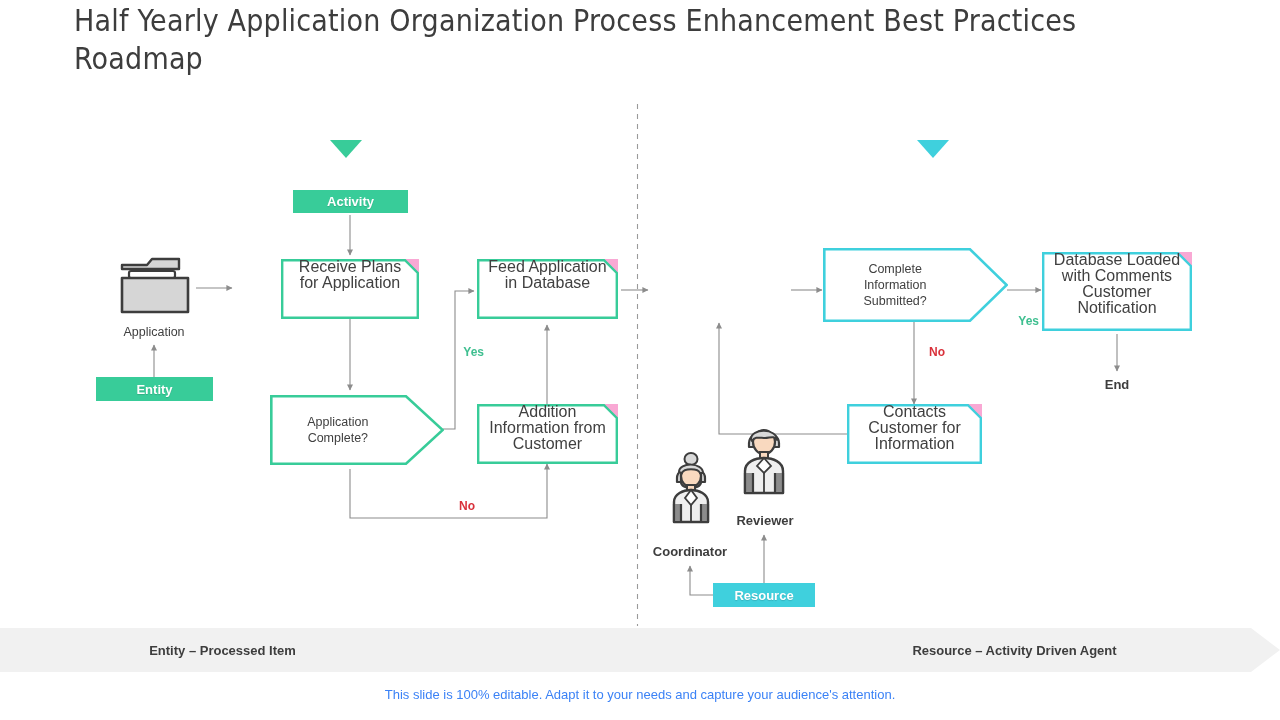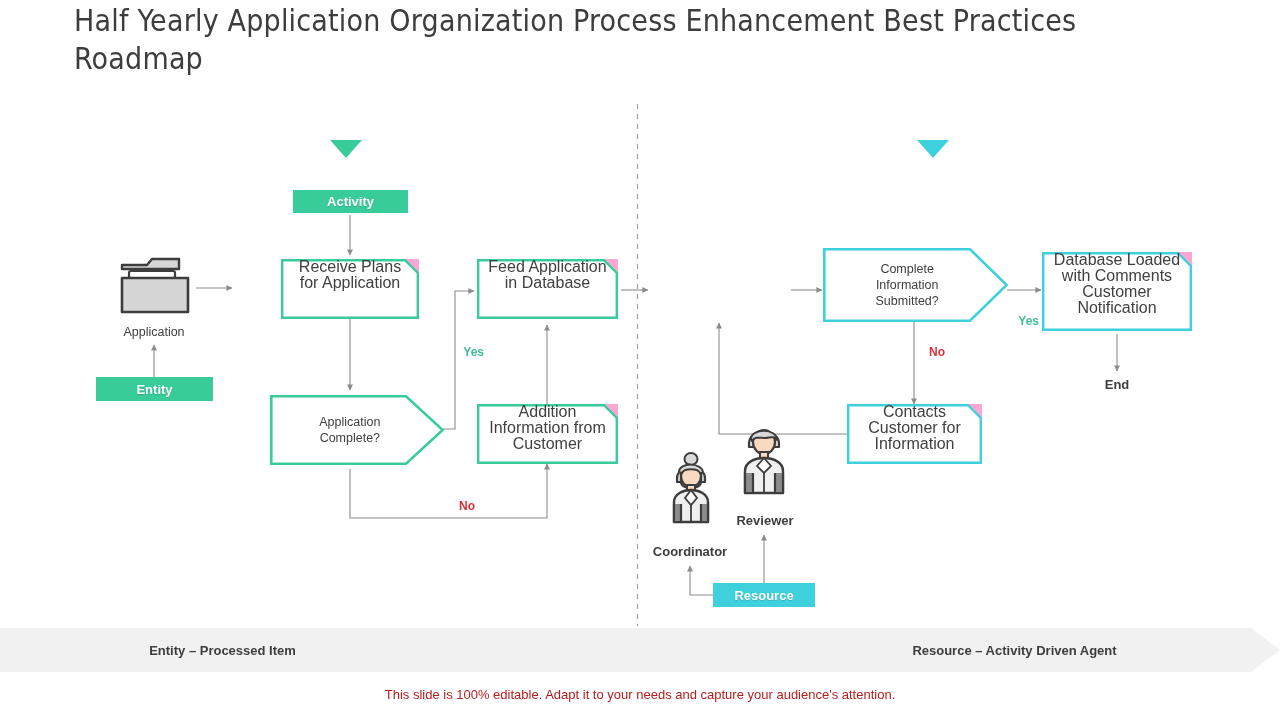--- a/index.html
+++ b/index.html
@@ -116,21 +116,20 @@
     width: 78%;
     height: 100%;
     display: flex;
     align-items: center;
     justify-content: center;
     text-align: center;
     font-size: 12.5px;
     line-height: 16px;
     color: #404040;
     z-index: 2;
-    padding-left: 12px;
   }
 
   
   .plain-label {
     position: absolute;
     font-size: 12.5px;
     color: #404040;
     text-align: center;
     white-space: nowrap;
   }
@@ -179,21 +178,21 @@
     z-index: 2;
     white-space: nowrap;
   }
   #slide-caption {
     position: absolute;
     left: 0;
     top: 687px;
     width: 1280px;
     text-align: center;
     font-size: 13px;
-    color: #b91c1c;
+    color: #3b82f6;
   }
 </style>
 </head>
 <body>
 
 <div id="slide-title">Half Yearly Application Organization Process Enhancement Best Practices Roadmap</div>
 
 <div id="canvas">
 
   <svg id="wires" viewBox="0 0 1280 720" xmlns="http://www.w3.org/2000/svg">

